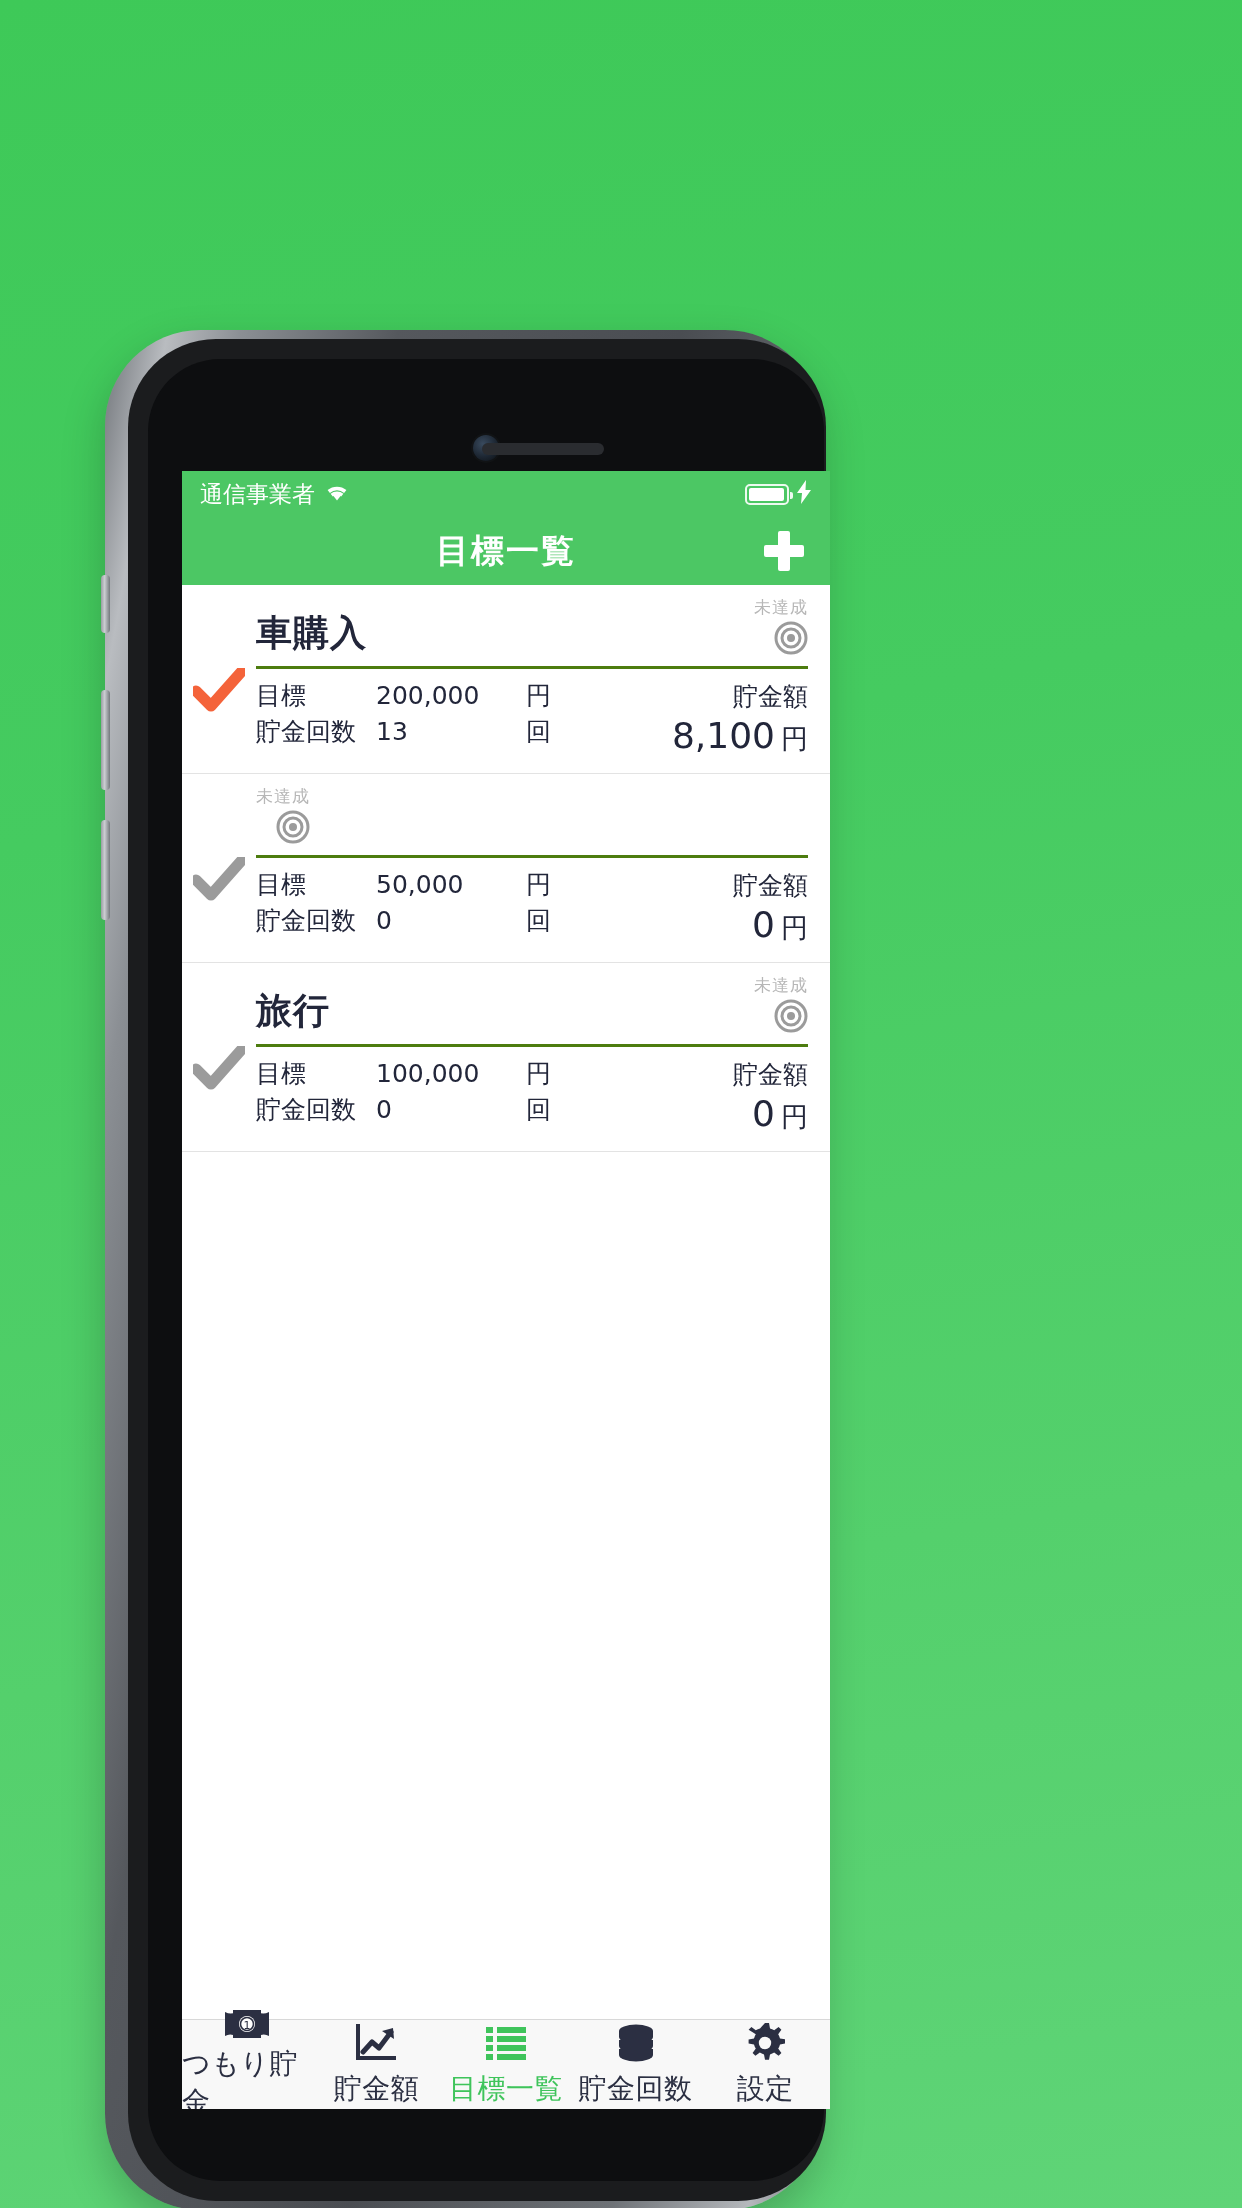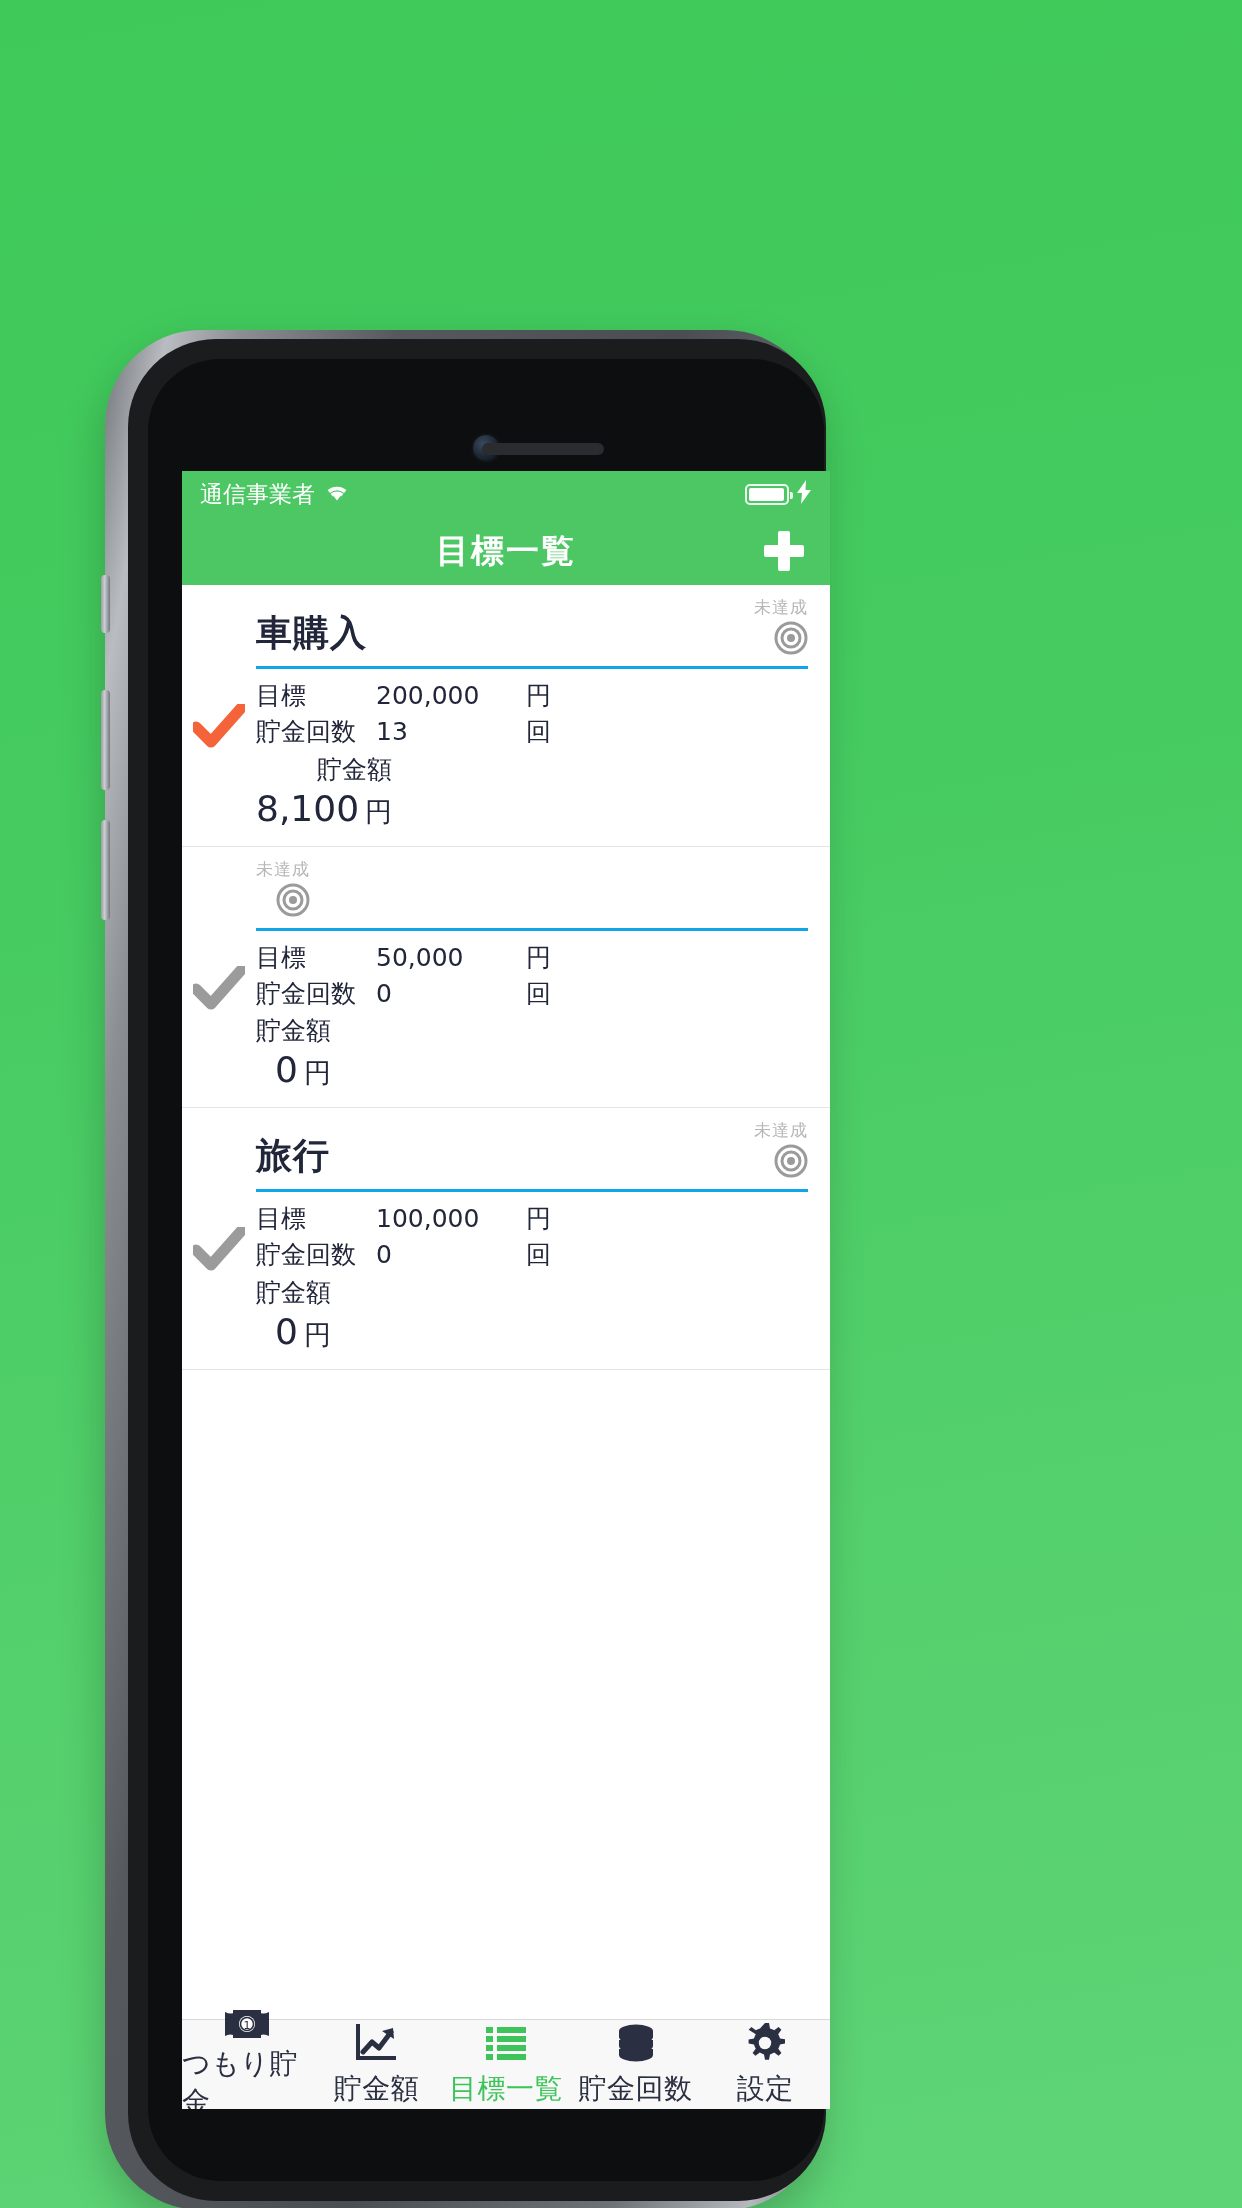--- a/index.html
+++ b/index.html
@@ -110,25 +110,25 @@
   .goal{
     position:relative;display:flex;padding:0;border-bottom:1px solid #e3e3e3;
   }
   .goal-check{
     width:74px;flex:0 0 74px;display:flex;align-items:center;justify-content:center;
     padding-top:26px;
   }
   .chk{display:block;}
   .goal-body{flex:1;padding:14px 22px 16px 0;}
   .goal-head{display:flex;align-items:flex-end;justify-content:space-between;
-    border-bottom:3px solid #0ea5e9;padding-bottom:8px;}
+    border-bottom:3px solid #4d7c0f;padding-bottom:8px;}
   .goal-name{font-size:36px;font-weight:bold;color:#22263a;letter-spacing:1px;}
   .goal-status{text-align:right;line-height:1;}
   .status-label{font-size:17px;color:#b7b7b7;display:block;margin-bottom:5px;letter-spacing:1px;}
-  .goal-rows{display:flex;justify-content:space-between;align-items:flex-start;padding-top:9px;flex-direction:column;}
+  .goal-rows{display:flex;justify-content:space-between;align-items:flex-start;padding-top:9px;}
   .rows-left{min-width:330px;}
   .grow{display:flex;align-items:baseline;font-size:25px;color:#22263a;line-height:1.45;}
   .grow .lab{width:120px;flex:0 0 120px;}
   .grow .val{width:150px;flex:0 0 150px;padding-right:22px;box-sizing:border-box;}
   .grow .unit{width:50px;}
   .rows-right{text-align:right;padding-top:2px;}
   .amt-label{font-size:25px;color:#22263a;display:block;margin-bottom:2px;}
   .amt-value{font-size:36px;font-weight:normal;color:#22263a;letter-spacing:0;}
   .amt-yen{font-size:27px;font-weight:normal;color:#22263a;margin-left:6px;}
 

